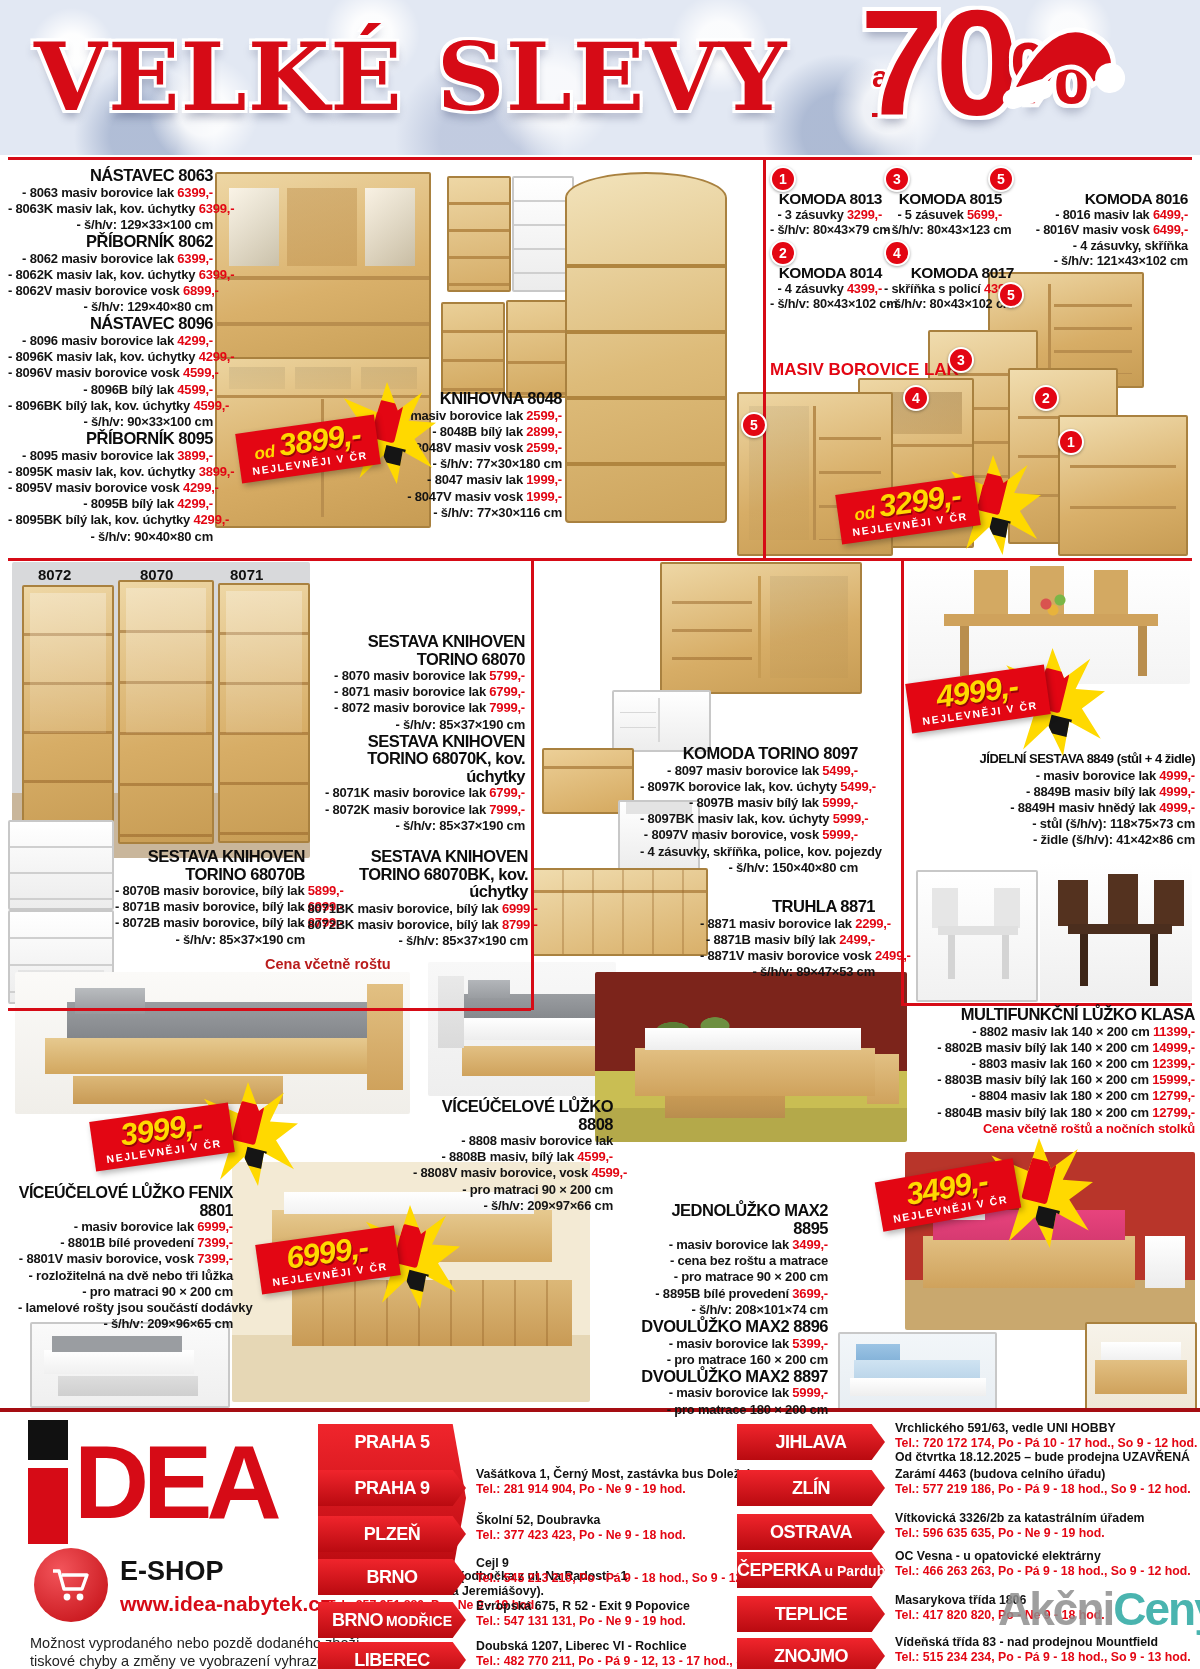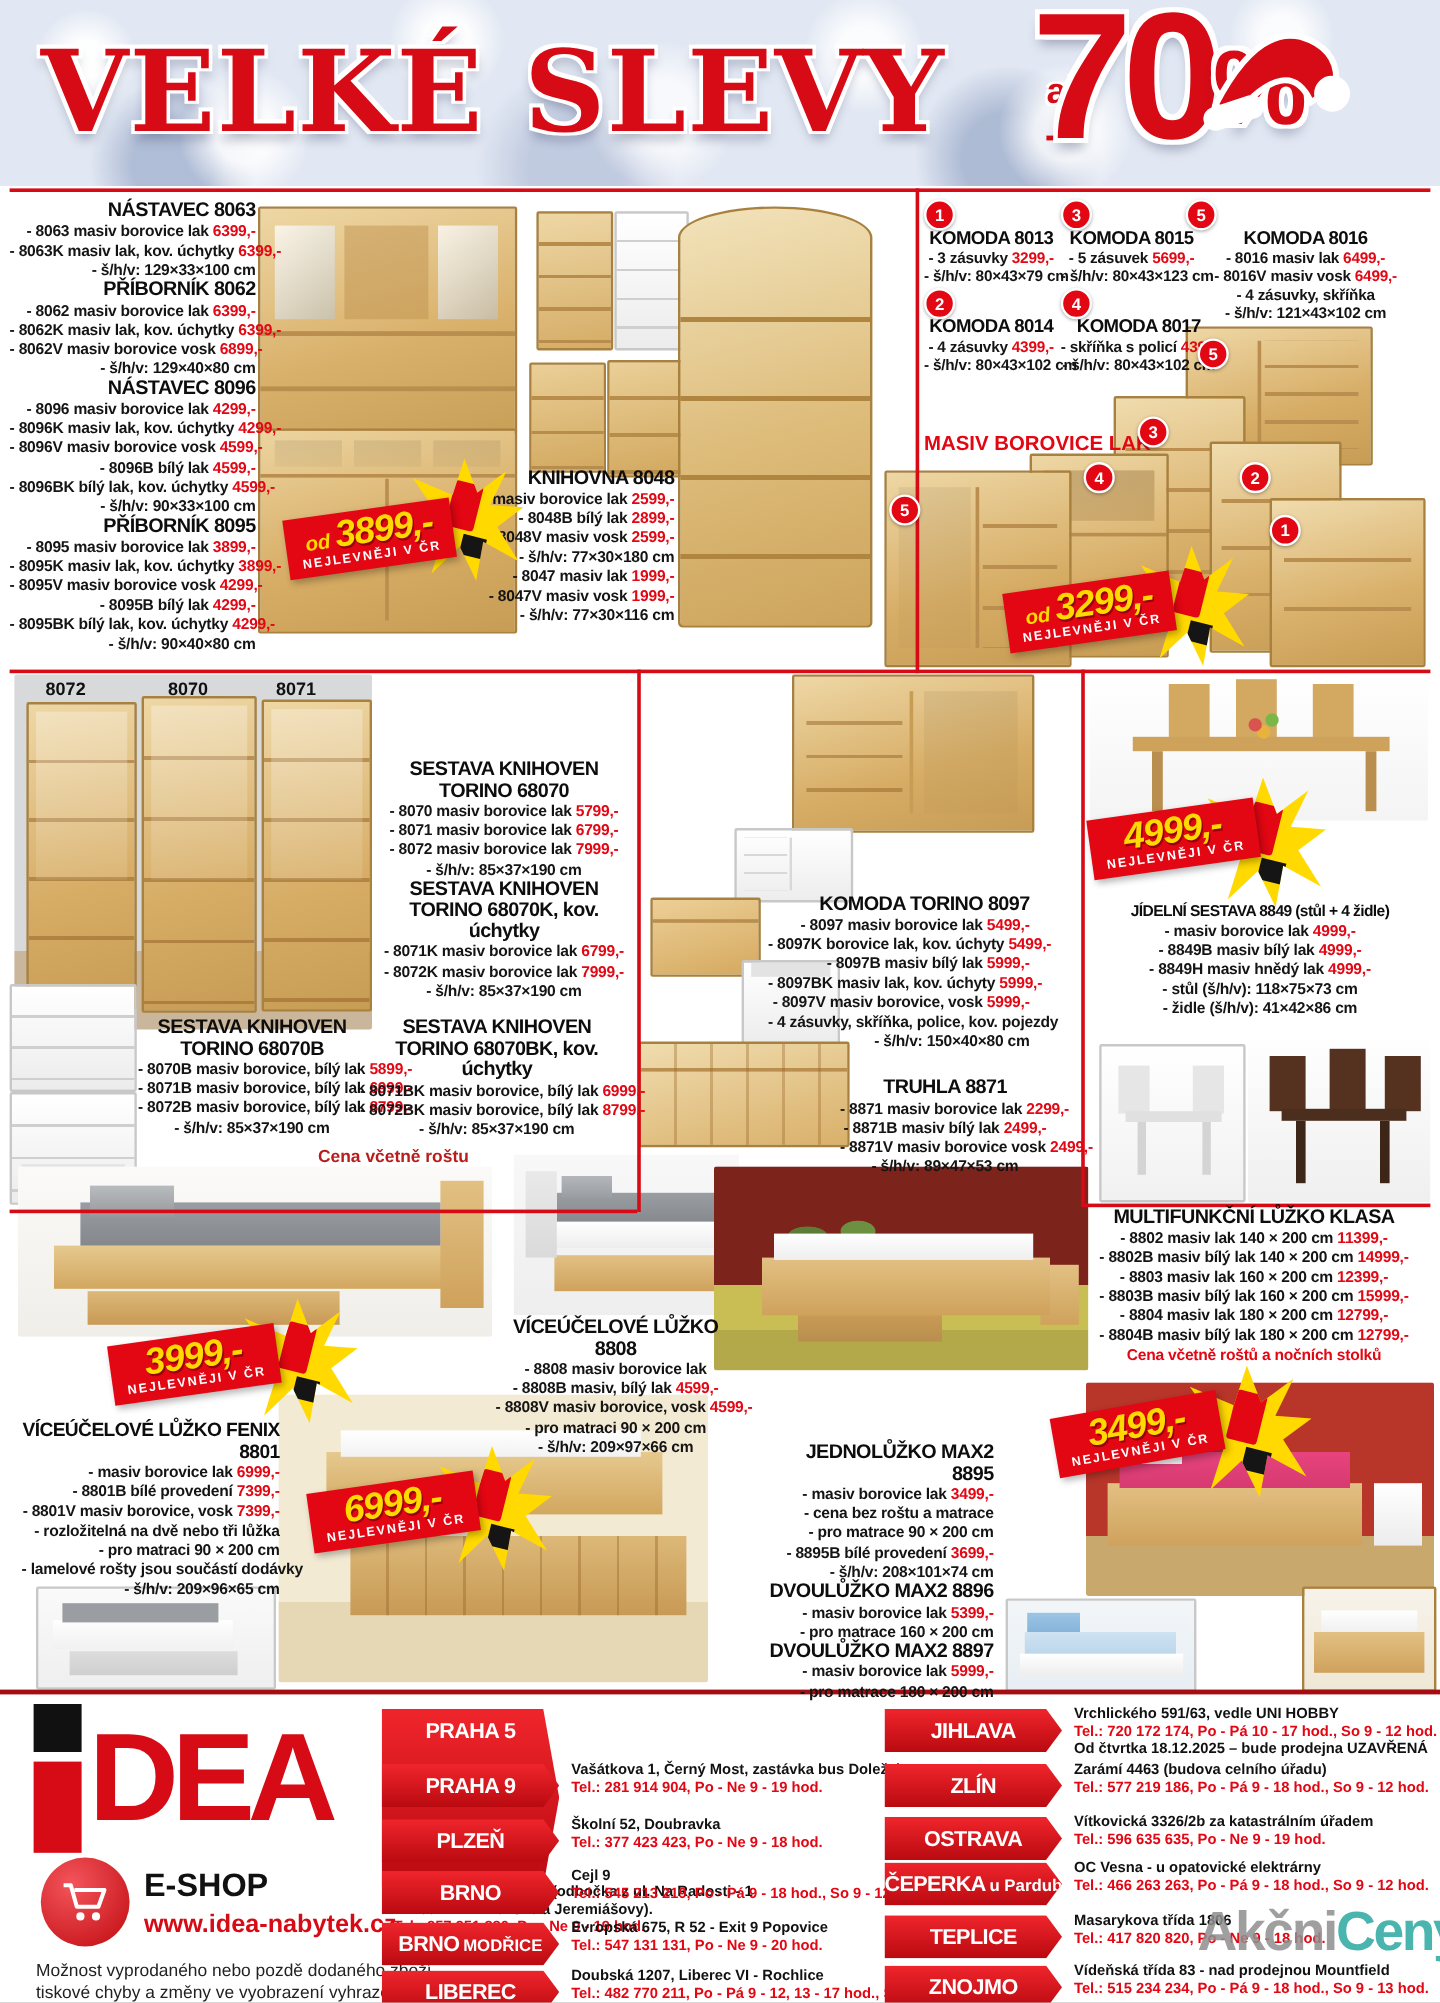--- a/index.html
+++ b/index.html
@@ -7,21 +7,21 @@
         font-family:"Liberation Sans",sans-serif;margin:0 auto;}
   .abs{position:absolute;}
   .rline{position:absolute;background:#d60b16;z-index:4;}
   
   .pblock{position:absolute;color:#141414;font-weight:bold;letter-spacing:-0.2px;z-index:5;}
   .pblock .ptitle{font-weight:800;font-size:16.5px;line-height:17.5px;letter-spacing:-0.5px;color:#0d0d0d;}
   .pblock .ln{font-size:13px;line-height:16.2px;white-space:nowrap;}
   .pblock .p{color:#e30613;}
   .xs .ln{font-size:12.8px;line-height:15.4px;}
   .xs .ptitle{font-size:15.5px;line-height:17px;}
-  .ra{text-align:right;} .la{text-align:center;}
+  .ra{text-align:right;} .la{text-align:right;}
   .redline{color:#e30613;font-weight:800;}
   .ncircle{position:absolute;width:22px;height:22px;border-radius:50%;background:#e30613;border:2px solid #fff;
            color:#fff;font:800 14px/22px "Liberation Sans",sans-serif;text-align:center;
            box-shadow:0 1px 3px rgba(0,0,0,.35);z-index:8;}
   .badge{position:absolute;background:#e30613;padding:3px 12px 5px;text-align:center;z-index:9;
          box-shadow:2px 3px 6px rgba(0,0,0,.3);}
   .badge .brow{white-space:nowrap;}
   .badge .od{font:italic 800 17px "Liberation Sans",sans-serif;color:#ffd900;}
   .badge .od:empty{display:none;}
   .badge .bprice{font:italic 800 31px/30px "Liberation Sans",sans-serif;color:#ffd900;letter-spacing:-1px;
@@ -604,21 +604,21 @@
         <div class="store-label"><span class="city">BRNO</span></div>
         <div class="store-text">
           <div class="addr">Cejl 9</div>
           <div class="tel">Tel.: 545 213 219, Po - Pá 9 - 18 hod., So 9 - 12 hod.</div>
         </div>
       </div>
       <div class="store-row" style="top: 178px;">
         <div class="store-label"><span class="city">BRNO</span><span class="city2">MODŘICE</span></div>
         <div class="store-text">
           <div class="addr">Evropská 675, R 52 - Exit 9 Popovice</div>
-          <div class="tel">Tel.: 547 131 131, Po - Ne 9 - 20 hod.</div>
+          <div class="tel">Tel.: 547 131 131, Po - Ne 9 - 19 hod.</div>
         </div>
       </div>
       <div class="store-row" style="top: 218px;">
         <div class="store-label"><span class="city">LIBEREC</span></div>
         <div class="store-text">
           <div class="addr">Doubská 1207, Liberec VI - Rochlice</div>
           <div class="tel">Tel.: 482 770 211, Po - Pá 9 - 12, 13 - 17 hod., So 9 - 12 hod.</div>
         </div>
       </div>
     </div>

